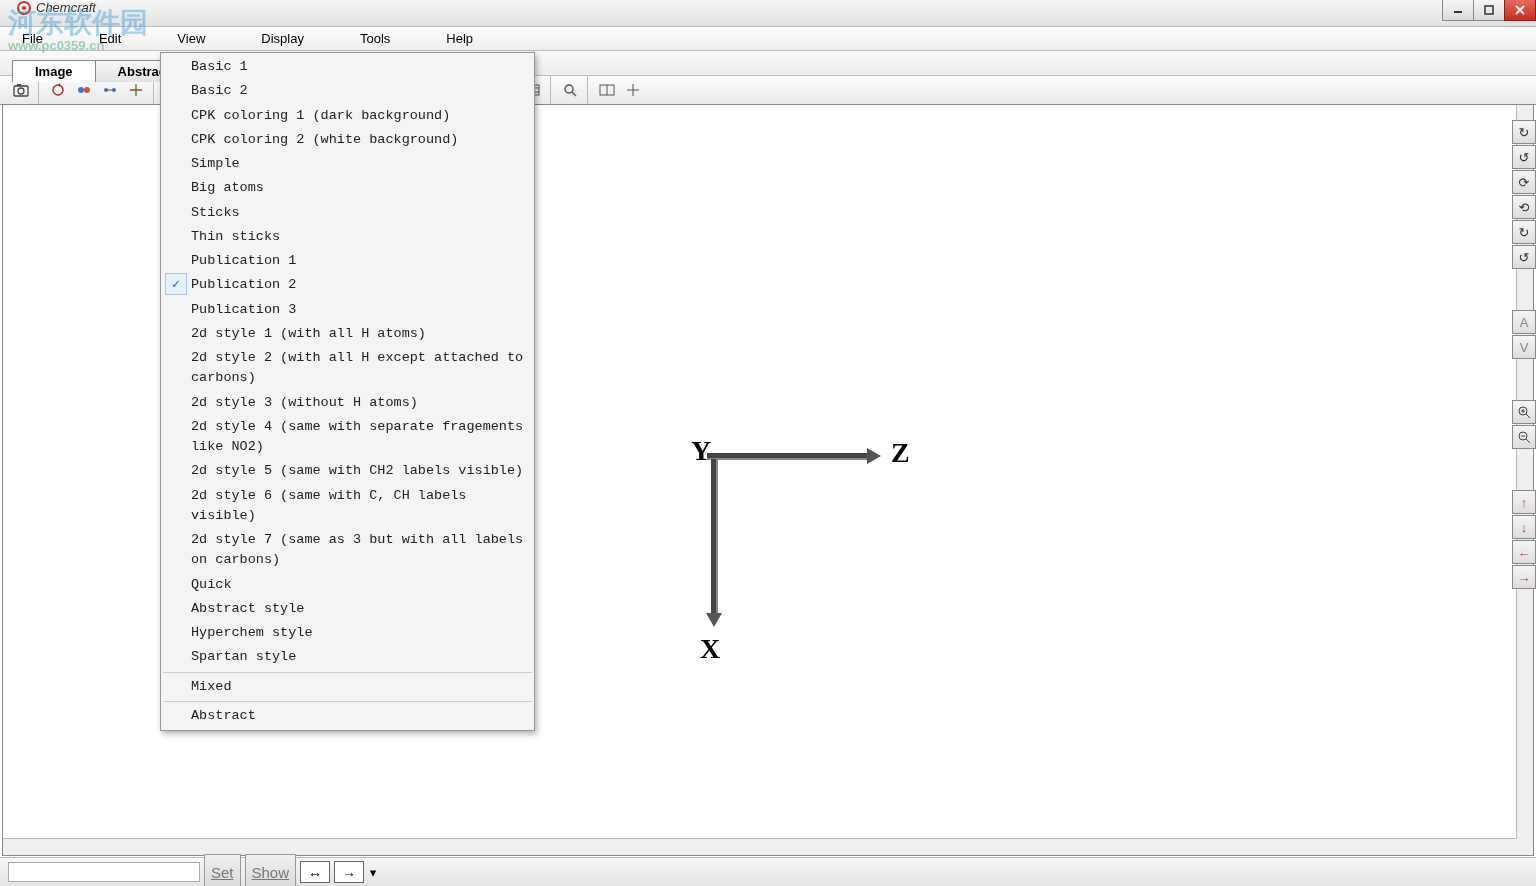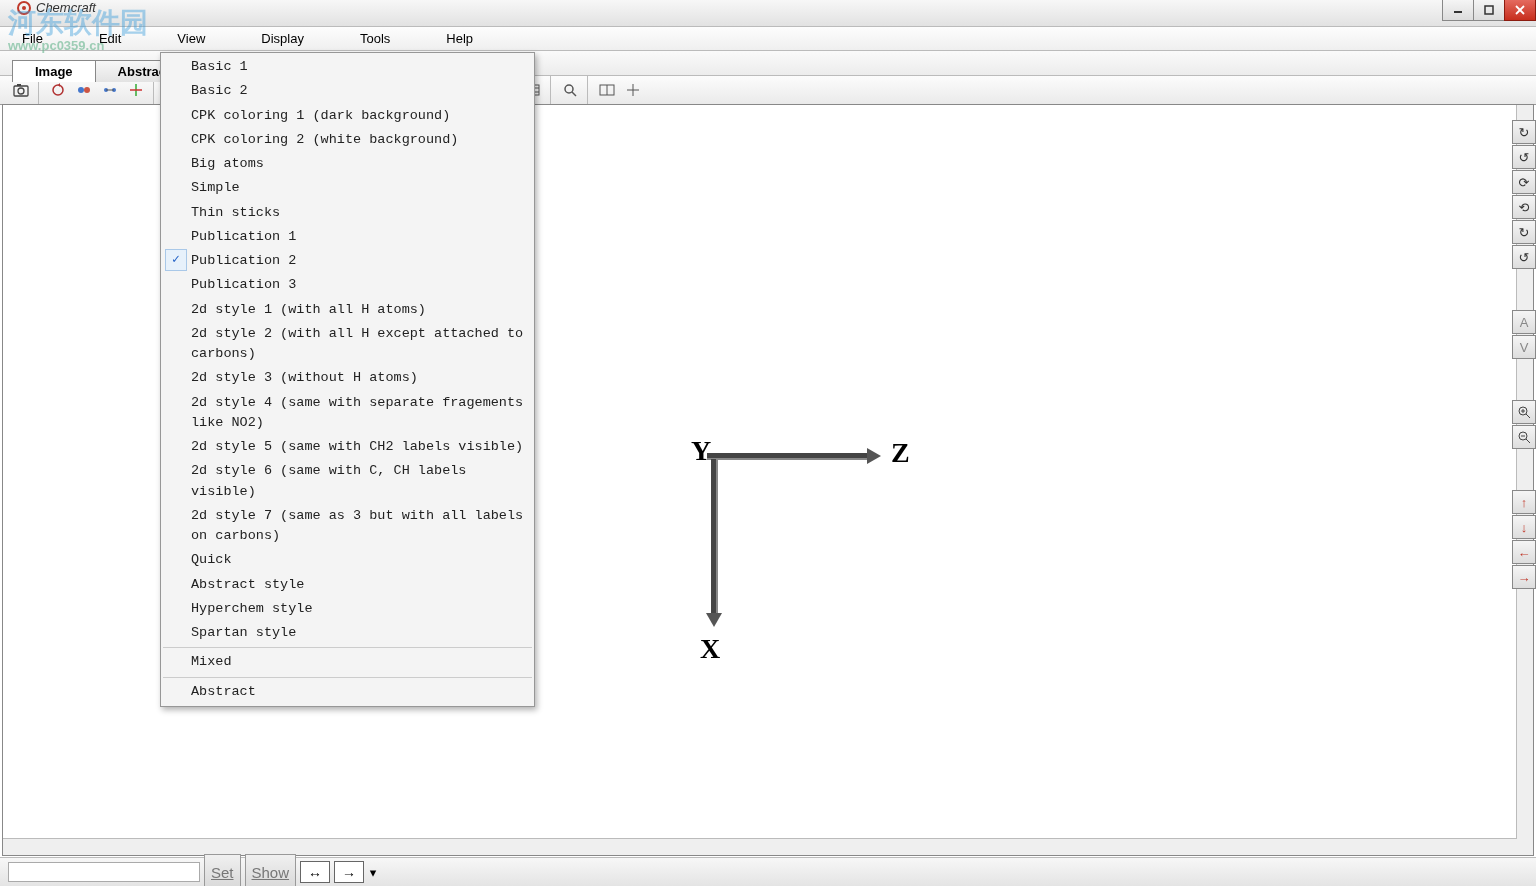--- a/index.html
+++ b/index.html
@@ -436,22 +436,23 @@
   <div class="side-btn red-arrow">←</div>
   <div class="side-btn red-arrow">→</div>
 </div>
 
 <div class="dropdown" id="dropdown-container">
 
 <div class="dd-item">Basic 1</div>
     <div class="dd-item">Basic 2</div>
     <div class="dd-item">CPK coloring 1 (dark background)</div>
     <div class="dd-item">CPK coloring 2 (white background)</div>
+    <div class="dd-item">Simple</div>
     <div class="dd-item">Big atoms</div>
-    <div class="dd-item">Simple</div>
+    <div class="dd-item">Sticks</div>
     <div class="dd-item">Thin sticks</div>
     <div class="dd-item">Publication 1</div>
     <div class="dd-item">Publication 2<span class="check">✓</span></div>
     <div class="dd-item">Publication 3</div>
     <div class="dd-item">2d style 1 (with all H atoms)</div>
     <div class="dd-item">2d style 2 (with all H except attached to carbons)</div>
     <div class="dd-item">2d style 3 (without H atoms)</div>
     <div class="dd-item">2d style 4 (same with separate fragements like NO2)</div>
     <div class="dd-item">2d style 5 (same with CH2 labels visible)</div>
     <div class="dd-item">2d style 6 (same with C, CH labels visible)</div>

